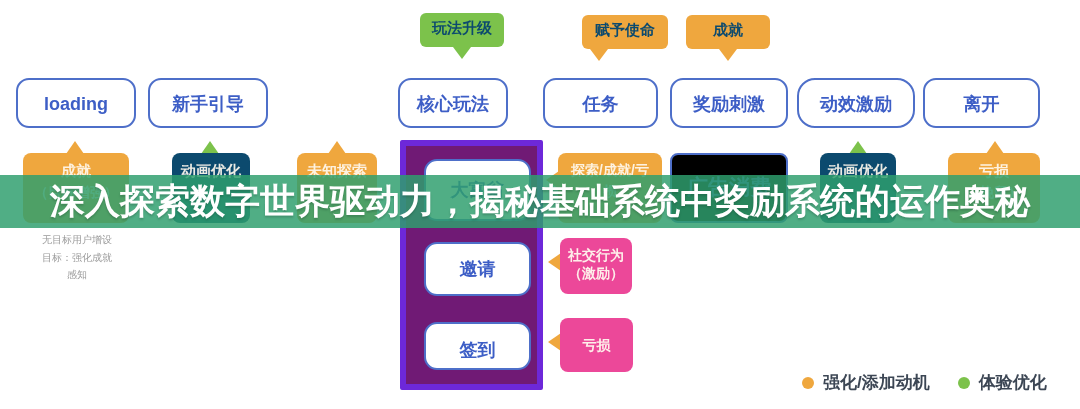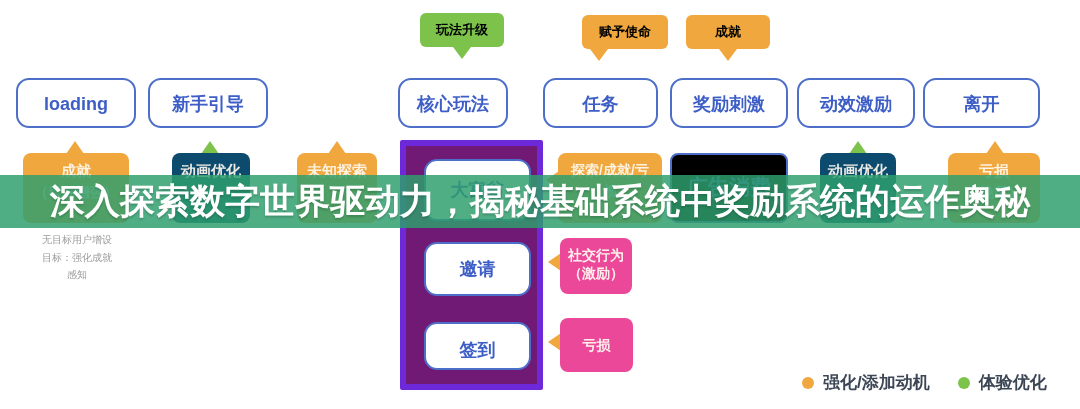--- a/index.html
+++ b/index.html
@@ -1,22 +1,22 @@
 <!DOCTYPE html>
 <html><head>
 <meta charset="utf-8">
 <style>
   html,body{margin:0;padding:0;background:#fff;}
   #canvas{
     position:relative;width:1080px;height:409px;background:#fff;overflow:hidden;
     font-family:"Liberation Sans","DejaVu Sans",sans-serif;
   }
   
-  .badge{position:absolute;height:34px;border-radius:6px;color:#000000;font-size:13px;font-weight:bold;
-         text-align:center;line-height:34px;}
+  .badge{position:absolute;height:34px;border-radius:6px;color:#0c4a6e;font-size:15px;font-weight:bold;
+         text-align:center;line-height:34px;font-family:Liberation Mono, monospace;}
   .badge.orange{background:#EFA73E;}
   .badge.green{background:#7CC24B;}
   .tail-down{position:absolute;width:0;height:0;border-left:9px solid transparent;
              border-right:9px solid transparent;border-top:12px solid #EFA73E;}
   .tail-down.green{border-top-color:#7CC24B;}
   
   .stage{position:absolute;top:78px;height:50px;border:2px solid #4E6FC9;border-radius:13px;
          background:#fff;color:#3D5EC6;font-size:18px;font-weight:bold;text-align:center;
          line-height:48px;box-sizing:border-box;}
   
@@ -67,21 +67,21 @@
   <div class="badge orange" style="left:556px;top:15px;width:86px;margin-left:26px;">赋予使命</div>
   <div class="tail-down" style="left:590px;top:49px;"></div>
   <div class="badge orange" style="left:686px;top:15px;width:84px;">成就</div>
   <div class="tail-down" style="left:719px;top:49px;"></div>
 
   <div class="stage" style="left:16px;width:120px;">loading</div>
   <div class="stage" style="left:148px;width:120px;">新手引导</div>
   <div class="stage" style="left:398px;width:110px;">核心玩法</div>
   <div class="stage" style="left:543px;width:115px;">任务</div>
   <div class="stage" style="left:670px;width:118px;">奖励刺激</div>
-  <div class="stage" style="left:797px;width:118px;">动效激励</div>
+  <div class="stage" style="left:797px;width:118px;border-radius:18px;">动效激励</div>
   <div class="stage" style="left:923px;width:117px;">离开</div>
 
   <div class="arr-up" style="left:66px;"></div>
   <div class="arr-up green" style="left:201px;"></div>
   <div class="arr-up" style="left:328px;"></div>
   <div class="arr-up green" style="left:849px;"></div>
   <div class="arr-up" style="left:986px;"></div>
 
   <div class="anno orange" style="left:23px;width:106px;">
     <div>成就</div>

